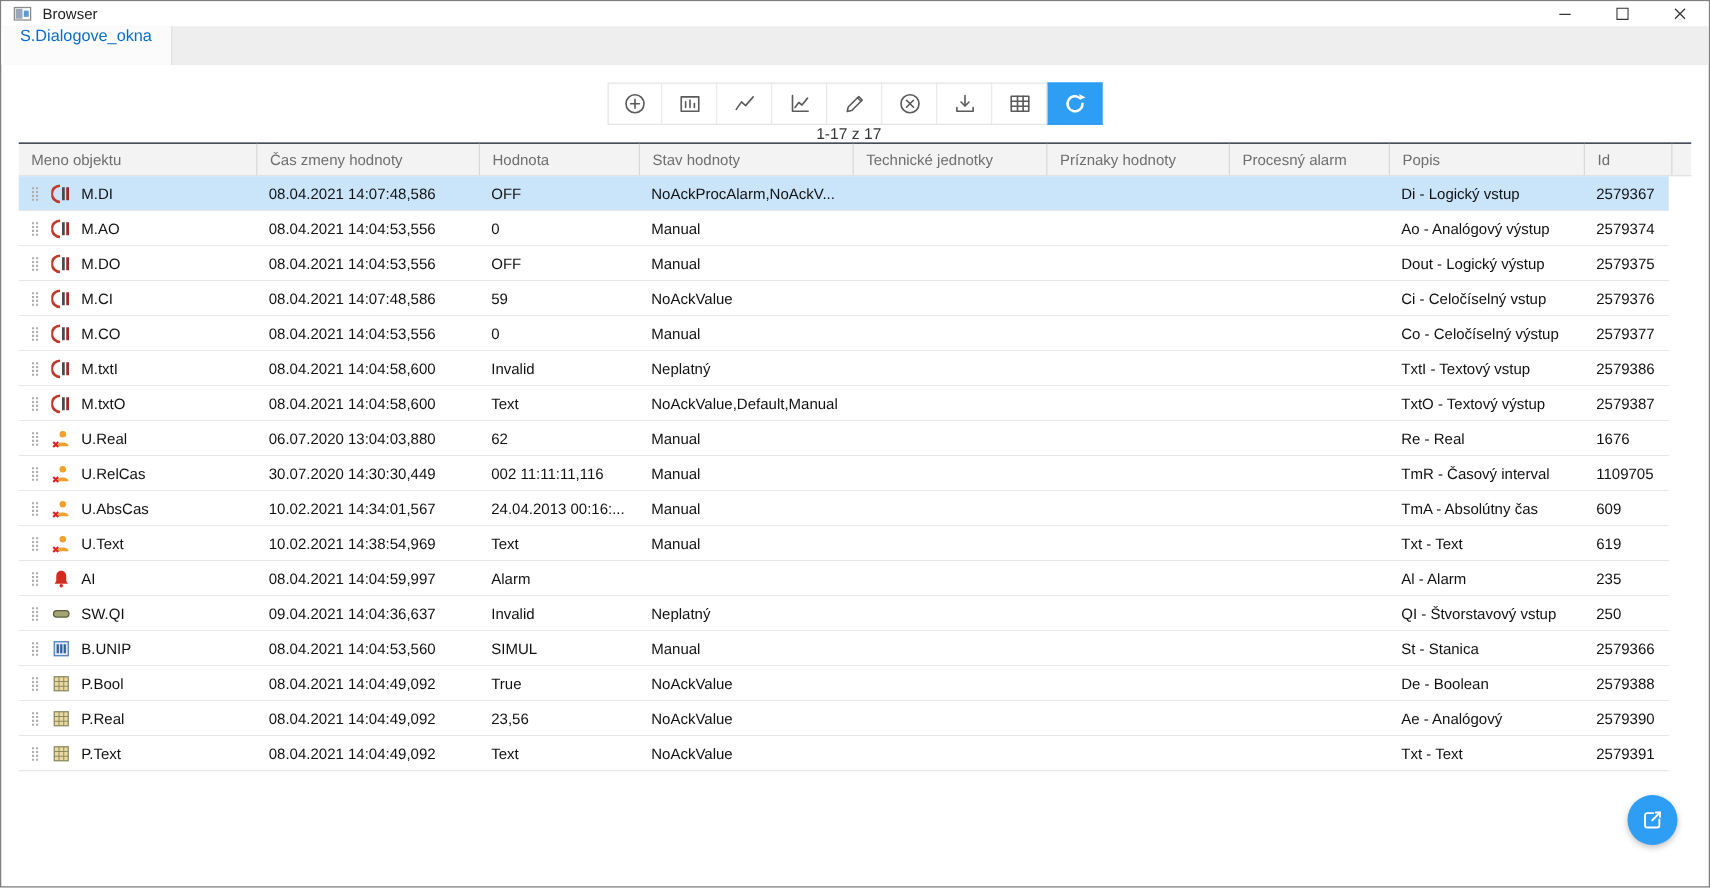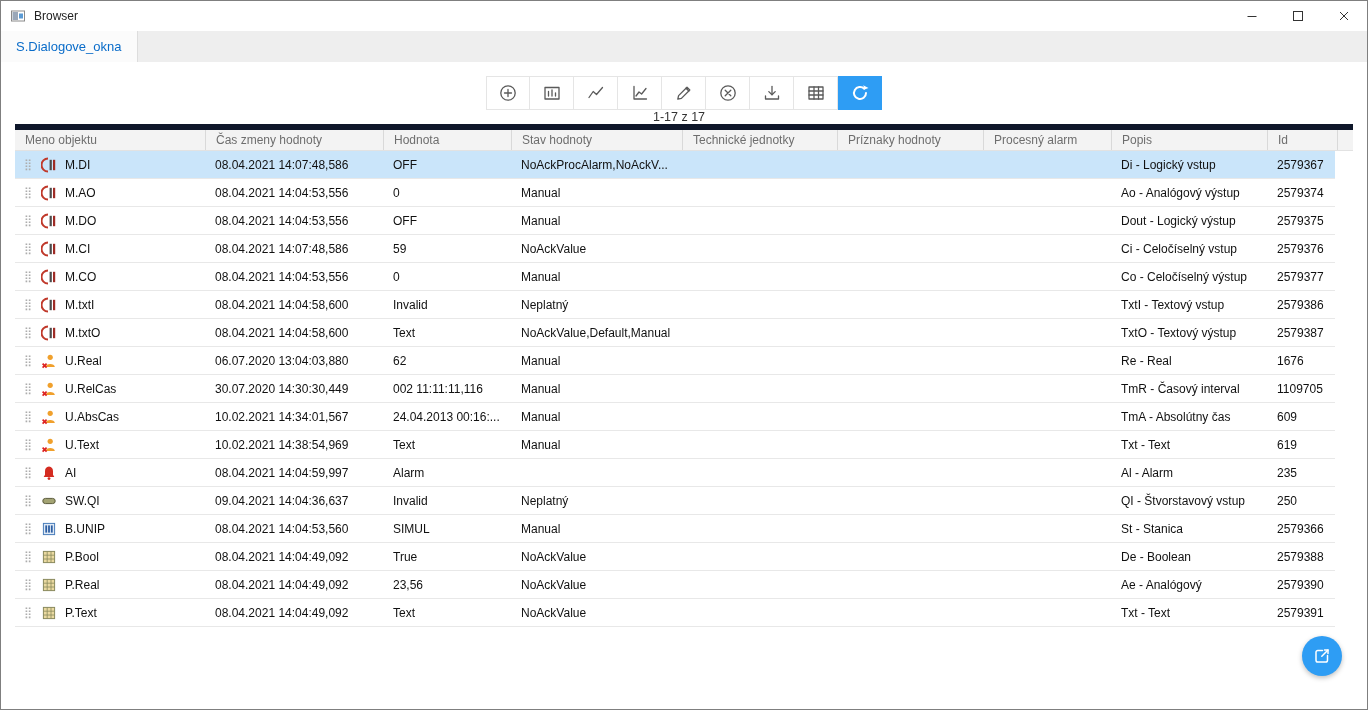--- a/index.html
+++ b/index.html
@@ -1,52 +1,52 @@
 <!DOCTYPE html>
 <html><head>
 <meta charset="utf-8">
 <style>
   * { margin:0; padding:0; box-sizing:border-box; }
   body { font-family: "Liberation Sans", sans-serif; background:#cfcfcf; }
   .window { width:1368px; height:710px; background:#ffffff; border:1px solid #7f7f7f;
             position:relative; overflow:hidden; }
 
   
-  .titlebar { height:30px; display:flex; align-items:center; background:#ffffff; }
+  .titlebar { height:20px; display:flex; align-items:center; background:#ffffff; }
   .app-icon { width:16px; height:16px; margin-left:9px; display:inline-flex; }
   .titlebar .title { font-size:12px; color:#222; margin-left:8px; }
   .win-controls { margin-left:auto; display:flex; height:100%; }
   .win-btn { width:46px; height:100%; border:none; background:transparent; display:flex;
              align-items:center; justify-content:center; cursor:default; }
   .win-btn svg { width:10px; height:10px; stroke:#333; stroke-width:1; fill:none; }
 
   
   .tabstrip { height:31px; background:#eeeeee; display:flex; align-items:stretch; }
-  .tab { padding:0 15px; display:flex; align-items:center; background:#fbfbfb;
+  .tab { padding:0 15px; display:flex; background:#fbfbfb;
          border-right:1px solid #dddddd; font-size:13px; color:#0a6cc9; cursor:default; }
 
   
   .toolbar-row { margin:14px 14px 14px; height:34px; display:flex; align-items:center;
                  justify-content:space-between;flex-direction:column; }
   .toolbar { display:flex; }
   .tbtn { width:44px; height:34px; background:#ffffff; border:1px solid #e5e5e5;
           border-left:none; display:flex; align-items:center; justify-content:center; cursor:default; }
   .tbtn:first-child { border-left:1px solid #e5e5e5; }
   .tbtn svg { width:20px; height:20px; stroke:#5a5a5a; stroke-width:1.3; fill:none;
               stroke-linecap:round; stroke-linejoin:round; }
   .tbtn.active { background:#2e9df4; border-color:#2e9df4; }
   .tbtn.active svg { stroke:#ffffff; }
   .pagination { font-size:12.5px; color:#333; padding-right:10px; }
 
   
   .table { margin:0 14px; }
   .thead, .tr { display:grid;
     grid-template-columns:190px 178px 128px 171px 155px 146px 128px 156px minmax(70px,1fr); }
   .thead { grid-template-columns:190px 178px 128px 171px 155px 146px 128px 156px minmax(70px,1fr) 18px;
-           background:#f3f3f3; height:27px; border-top:6px solid #0f172a; border-bottom:1px solid #e2e2e2; }
+           background:#f3f3f3; height:27px; border-top:1px solid #0f172a; border-bottom:1px solid #e2e2e2; }
   .th { display:flex; align-items:center; padding-left:10px; font-size:12px; color:#6e6e6e;
         white-space:nowrap; overflow:hidden; }
   .th + .th { border-left:1px solid #d9d9d9; }
   .tr { height:28px; border-bottom:1px solid #e8e8e8; margin-right:18px; background:#fff; cursor:default; }
   .tr.selected { background:#cae5fa; }
   .td { display:flex; align-items:center; padding-left:10px; font-size:12px; color:#111;
         white-space:nowrap; overflow:hidden; }
   .name-cell { padding-left:4px; }
   .drag { color:#adadad; font-size:11px; width:18px; text-align:center; cursor:grab; }
   .row-icon { width:16px; height:16px; margin:0 8px 0 4px; flex:none; }

